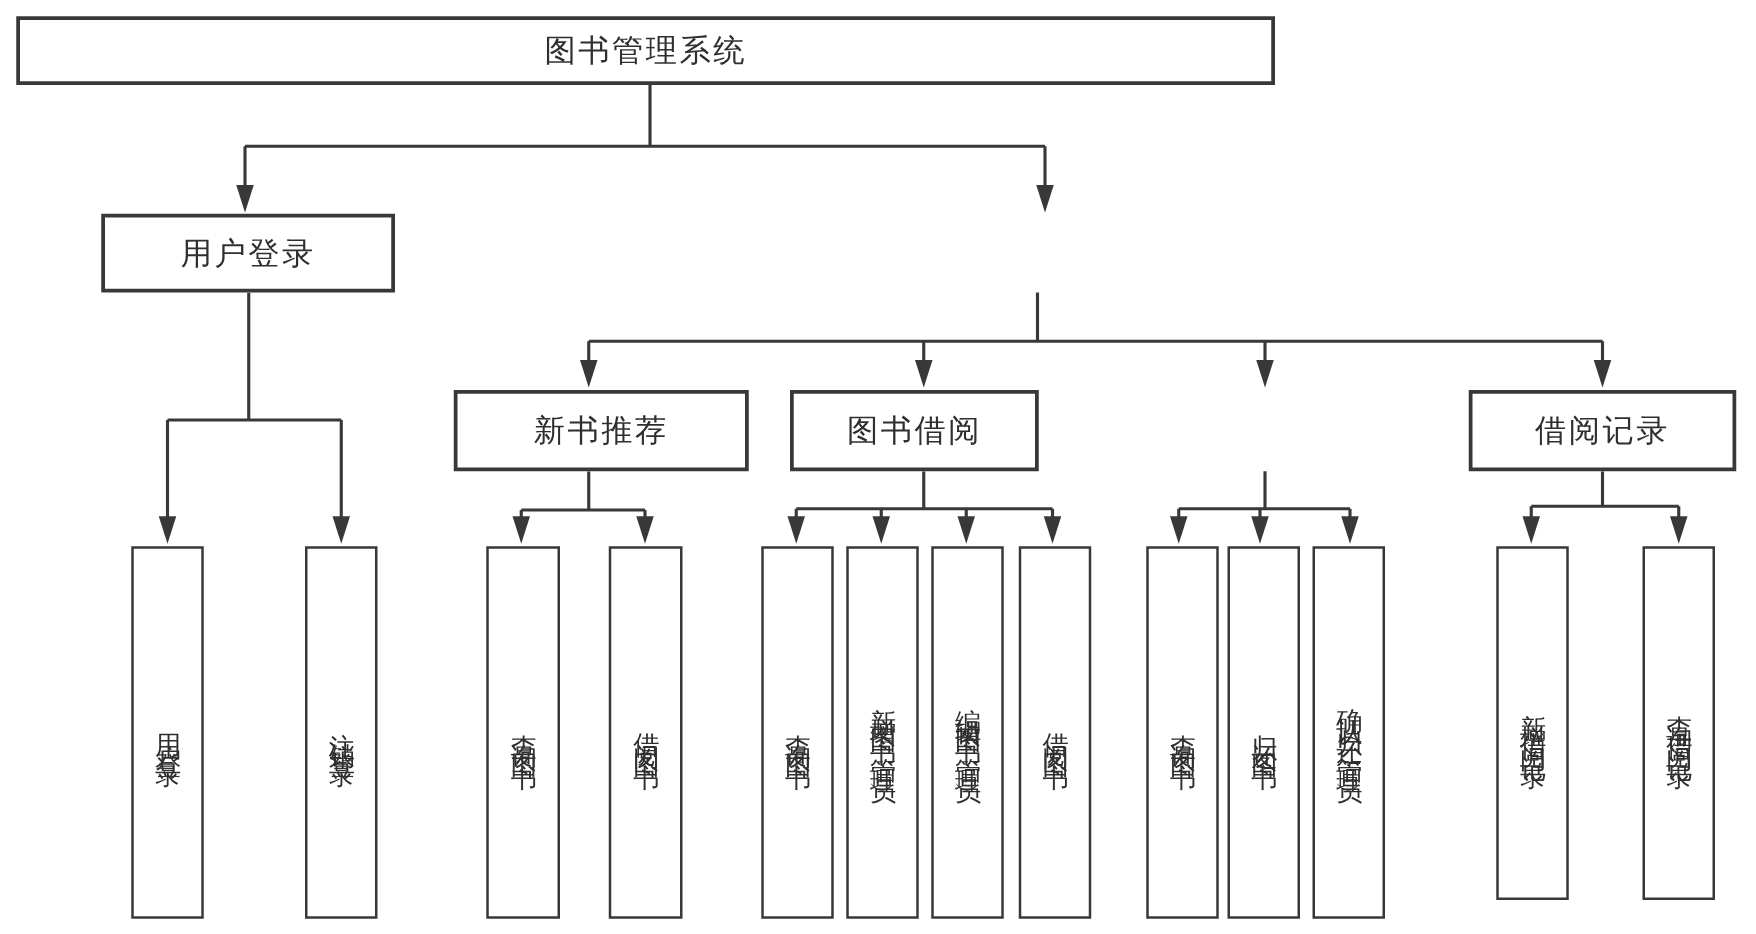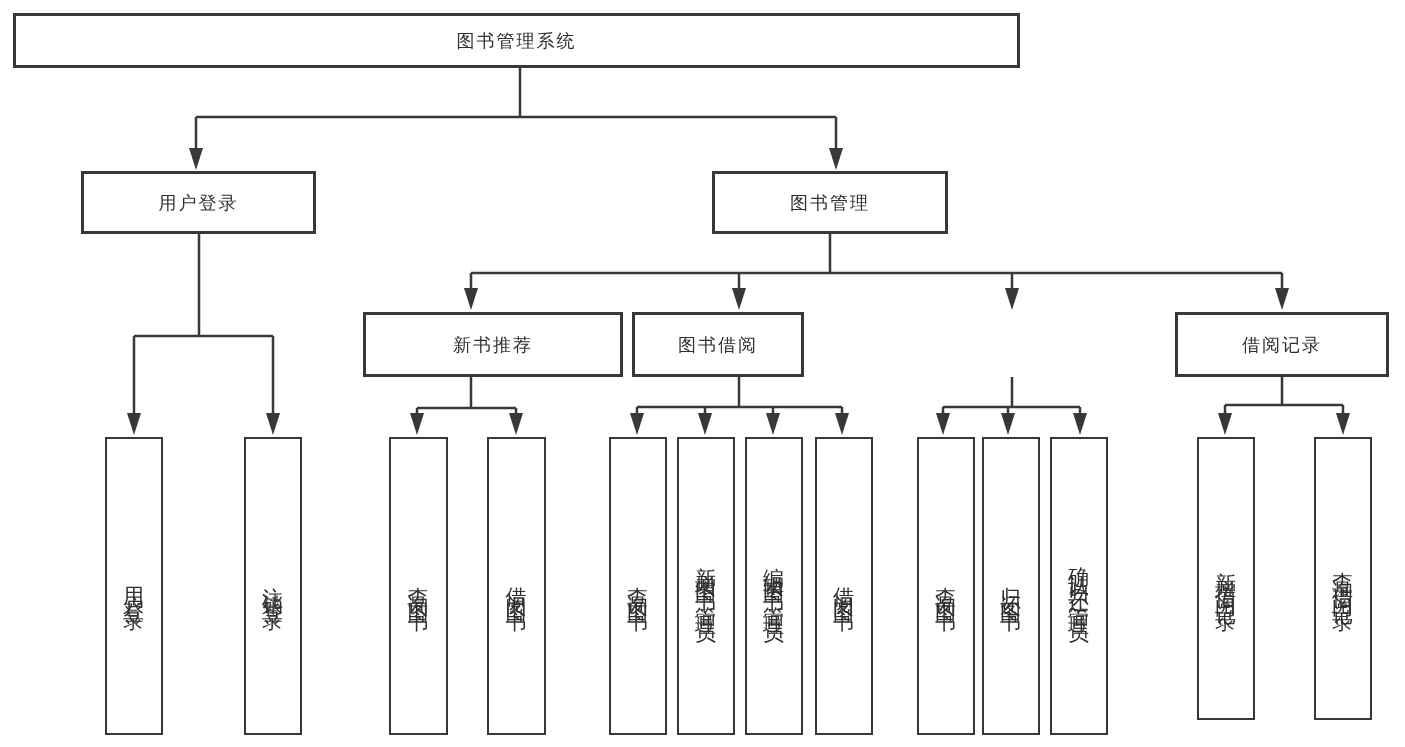--- a/index.html
+++ b/index.html
@@ -27,21 +27,21 @@
     box-sizing: border-box;
     background: #ffffff;
     border: 3px solid #383838;
     color: #2f2f2f;
     display: flex;
     align-items: center;
     justify-content: center;
     text-align: center;
   }
   .h {
-    font-size: 18px;
+    font-size: 25px;
     letter-spacing: 2px;
     white-space: nowrap;
   }
   .v {
     border-width: 2px;
     writing-mode: vertical-rl;
     text-orientation: mixed;
     font-size: 21px;
     letter-spacing: 8px;
     line-height: 1;
@@ -97,24 +97,23 @@
       <polygon points="1001,413 1015,413 1008,435"></polygon>
       <polygon points="1073,413 1087,413 1080,435"></polygon>
       <polygon points="1218,413 1232,413 1225,435"></polygon>
       <polygon points="1336,413 1350,413 1343,435"></polygon>
     </g>
   </svg>
 
   <div class="box h" style="left:13px;top:13px;width:1007px;height:55px">图书管理系统</div>
 
   <div class="box h" style="left:81px;top:171px;width:235px;height:63px">用户登录</div>
-  <div class="box h" style="left:712px;top:171px;width:236px;height:63px">图书管理</div>
 
-  <div class="box h" style="left:363px;top:312px;width:260px;height:65px">新书推荐</div>
-  <div class="box h" style="left:632px;top:312px;width:172px;height:65px">图书借阅</div>
+  <div class="box h" style="left:363px;top:312px;width:236px;height:65px">新书推荐</div>
+  <div class="box h" style="left:632px;top:312px;width:199px;height:65px">图书借阅</div>
   <div class="box h" style="left:1175px;top:312px;width:214px;height:65px">借阅记录</div>
 
   <div class="box v" style="left:105px;top:437px;width:58px;height:298px">用户登录</div>
   <div class="box v" style="left:244px;top:437px;width:58px;height:298px">注销登录</div>
 
   <div class="box v" style="left:389px;top:437px;width:59px;height:298px">查询图书</div>
   <div class="box v" style="left:487px;top:437px;width:59px;height:298px">借阅图书</div>
 
   <div class="box v" style="left:609px;top:437px;width:58px;height:298px">查询图书</div>
   <div class="box v" style="left:677px;top:437px;width:58px;height:298px">新增图书（管理员）</div>

